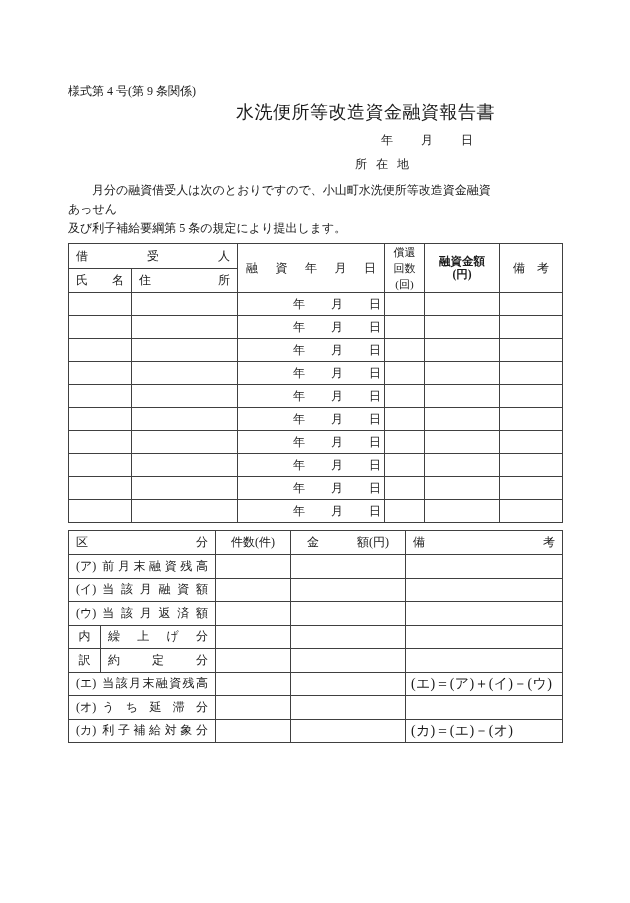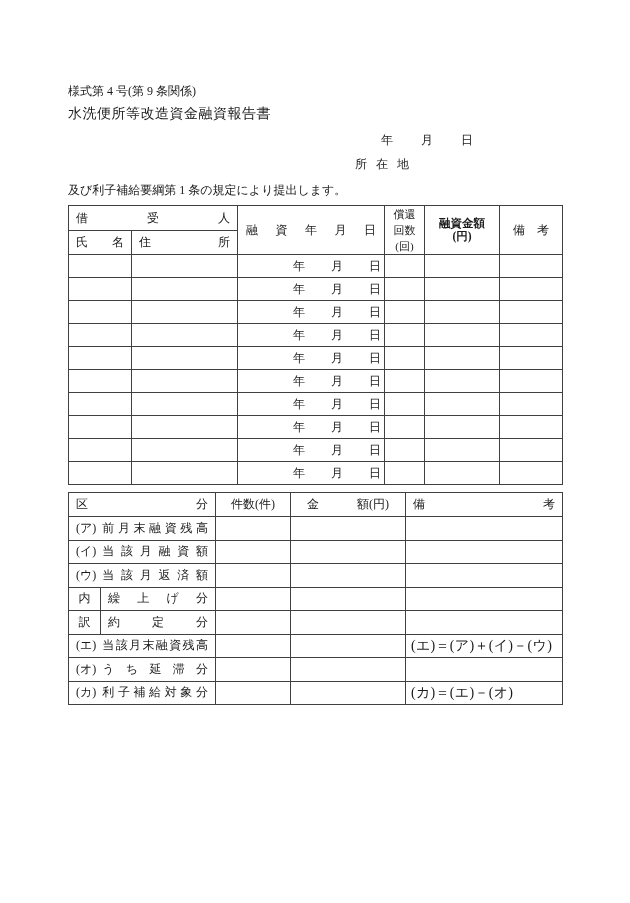--- a/index.html
+++ b/index.html
@@ -7,21 +7,21 @@
     position:relative;
     width:563px;height:903px;
     box-sizing:border-box;
     padding:84px 68px 0 68px;
     background:#ffffff;
     color:#1a1a1a;
     font-family:"Liberation Serif","DejaVu Serif",serif;
     font-size:12px;
   }
   .form-number{line-height:14px;}
-  .doc-title{margin-top:8px;text-align:left;font-size:14px;line-height:15px;letter-spacing:.5px;}
+  .doc-title{margin-top:8px;text-align:right;font-size:18px;line-height:15px;letter-spacing:.5px;font-family:Liberation Mono, monospace;}
   .date-line{margin-top:12px;display:flex;justify-content:flex-end;line-height:14px;}
   .date-line .jrow{width:92px;margin-right:22px;}
   .addressee{margin-top:16px;margin-left:27px;line-height:14px;}
   .sender-block{margin-top:8px;margin-left:238px;}
   .sender-row{display:flex;line-height:18px;}
   .sender-label{width:49px;white-space:pre;}
   .sender-value{width:54px;}
   .body-text{margin-top:8px;line-height:19px;}
   .body-text span{display:block;white-space:pre-wrap;}
 
@@ -74,21 +74,22 @@
       <span class="sender-label"></span>
       <span class="sender-value jrow">
           <span>所</span>
           <span>在</span>
           <span>地</span>
         </span>
     </div>
   </div>
 
   <div class="body-text">
-    <span>及び利子補給要綱第 1 条の規定により提出します。</span>
+    <span>　　月分の融資借受人は次のとおりですので、小山町水洗便所等改造資金融資あっせん</span>
+    <span>及び利子補給要綱第 5 条の規定により提出します。</span>
   </div>
 
   <table class="t1">
     <colgroup>
       <col style="width:63px">
         <col style="width:106px">
         <col style="width:147px">
       <col style="width:40px">
         <col style="width:75px">
         <col style="width:63px">

